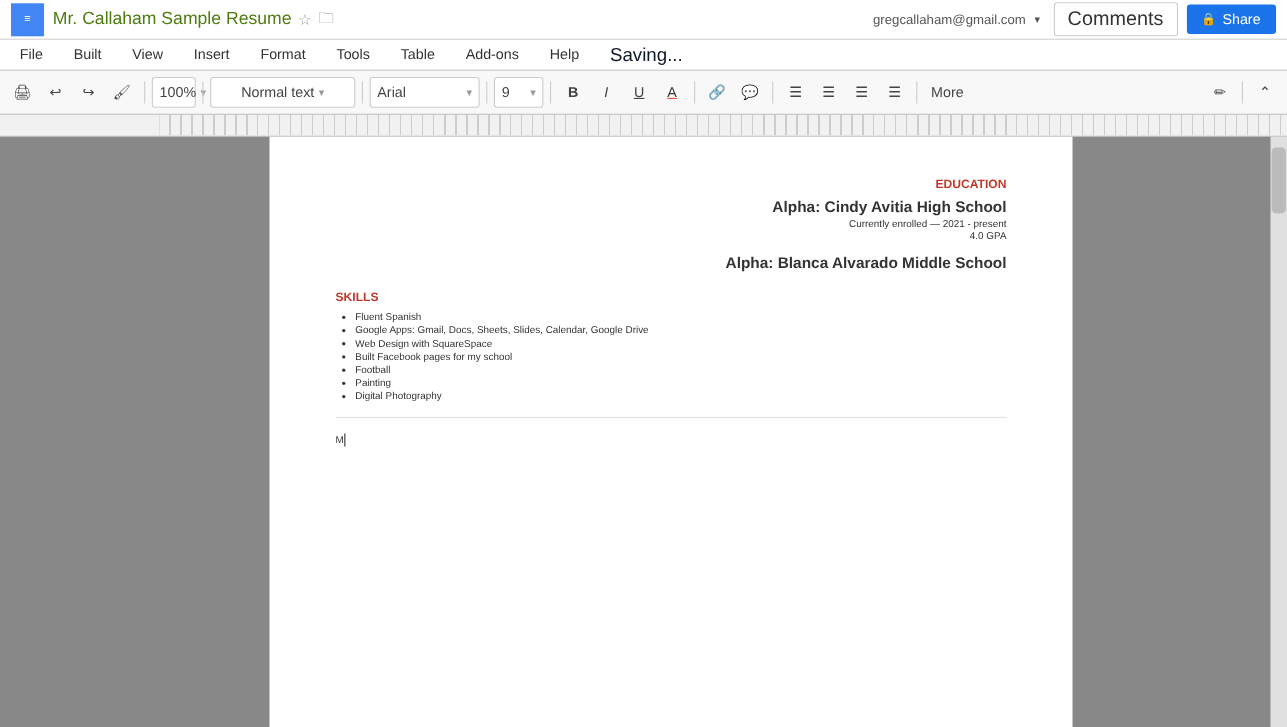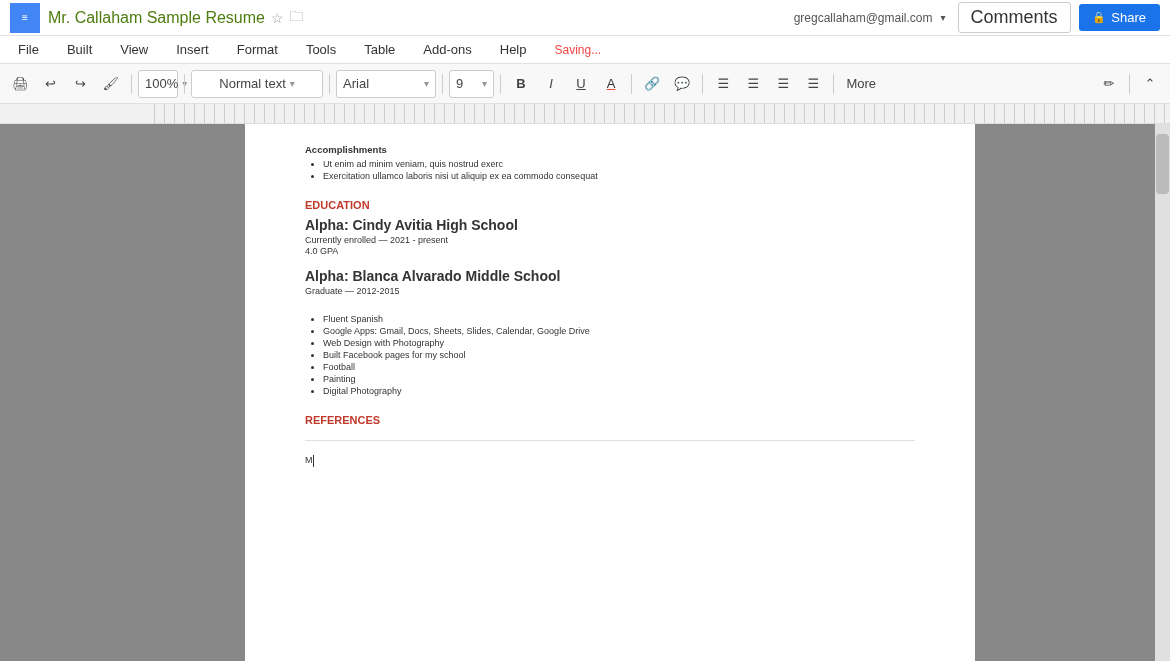--- a/index.html
+++ b/index.html
@@ -38,21 +38,21 @@
     
     .menu-bar {
       display: flex; align-items: center;
       background: #fff; height: 28px; padding: 0 10px;
       border-bottom: 1px solid #e0e0e0; gap: 12px;
     }
     .menu-item {
       font-size: 13px; color: #333; padding: 2px 8px;
       cursor: pointer; border-radius: 3px;
     }
-    .saving-text { font-size: 12px; color: #ef4444; margin-left: 8px; }
+    .saving-text { font-size: 17px; color: #0f172a; margin-left: 8px; }
 
     
     .toolbar {
       display: flex; align-items: center;
       background: #f8f8f8; height: 40px; padding: 0 6px;
       border-bottom: 1px solid #e0e0e0; gap: 2px;
     }
     .tb-btn {
       display: flex; align-items: center; justify-content: center;
       padding: 4px 6px; cursor: pointer; border-radius: 3px; border: none;
@@ -223,58 +223,48 @@
 
 <div class="ruler">
   <div class="ruler-line"></div>
 </div>
 
 <div class="main-area">
   <div class="left-margin"></div>
   <div class="doc-area">
     <div class="page">
 
-      <div>
-        <div class="accomplishments-title">Accomplishments</div>
-        <ul class="bullet-list">
-          <li>Ut enim ad minim veniam, quis nostrud exerc</li>
-          <li>Exercitation ullamco laboris nisi ut aliquip ex ea commodo consequat</li>
-        </ul>
-      </div>
-
-      <div style="margin-top: 18px;">
+
+      <div style="margin-top: 18px; text-align: right;">
         <div class="section-heading">EDUCATION</div>
 
         <div style="margin-bottom: 12px;">
           <div class="school-name">Alpha: Cindy Avitia High School</div>
           <div class="school-detail">Currently enrolled — 2021 - present</div>
           <div class="school-detail">4.0 GPA</div>
         </div>
 
         <div>
           <div class="school-name">Alpha: Blanca Alvarado Middle School</div>
-          <div class="school-detail">Graduate — 2012-2015</div>
         </div>
       </div>
 
       <div style="margin-top: 18px;">
+        <div class="section-heading">SKILLS</div>
         <ul class="skills-list">
           <li>Fluent Spanish</li>
           <li>Google Apps: Gmail, Docs, Sheets, Slides, Calendar, Google Drive</li>
-          <li>Web Design with Photography</li>
+          <li>Web Design with SquareSpace</li>
           <li>Built Facebook pages for my school</li>
           <li>Football</li>
           <li>Painting</li>
           <li>Digital Photography</li>
         </ul>
       </div>
 
-      <div style="margin-top: 18px;">
-        <div class="section-heading">REFERENCES</div>
-      </div>
 
       <div class="bottom-content">
         <span style="font-size:9px; color:#333;">M</span><span class="cursor"></span>
       </div>
 
     </div>
   </div>
   <div class="right-margin"></div>
   <div class="right-scrollbar">
     <div class="scrollbar-thumb"></div>

